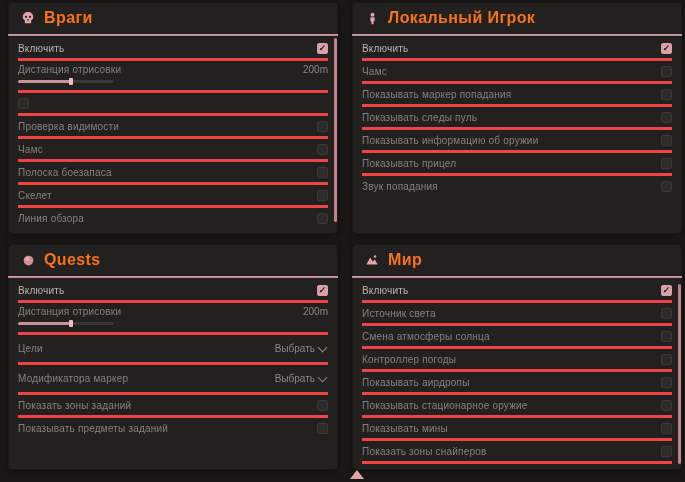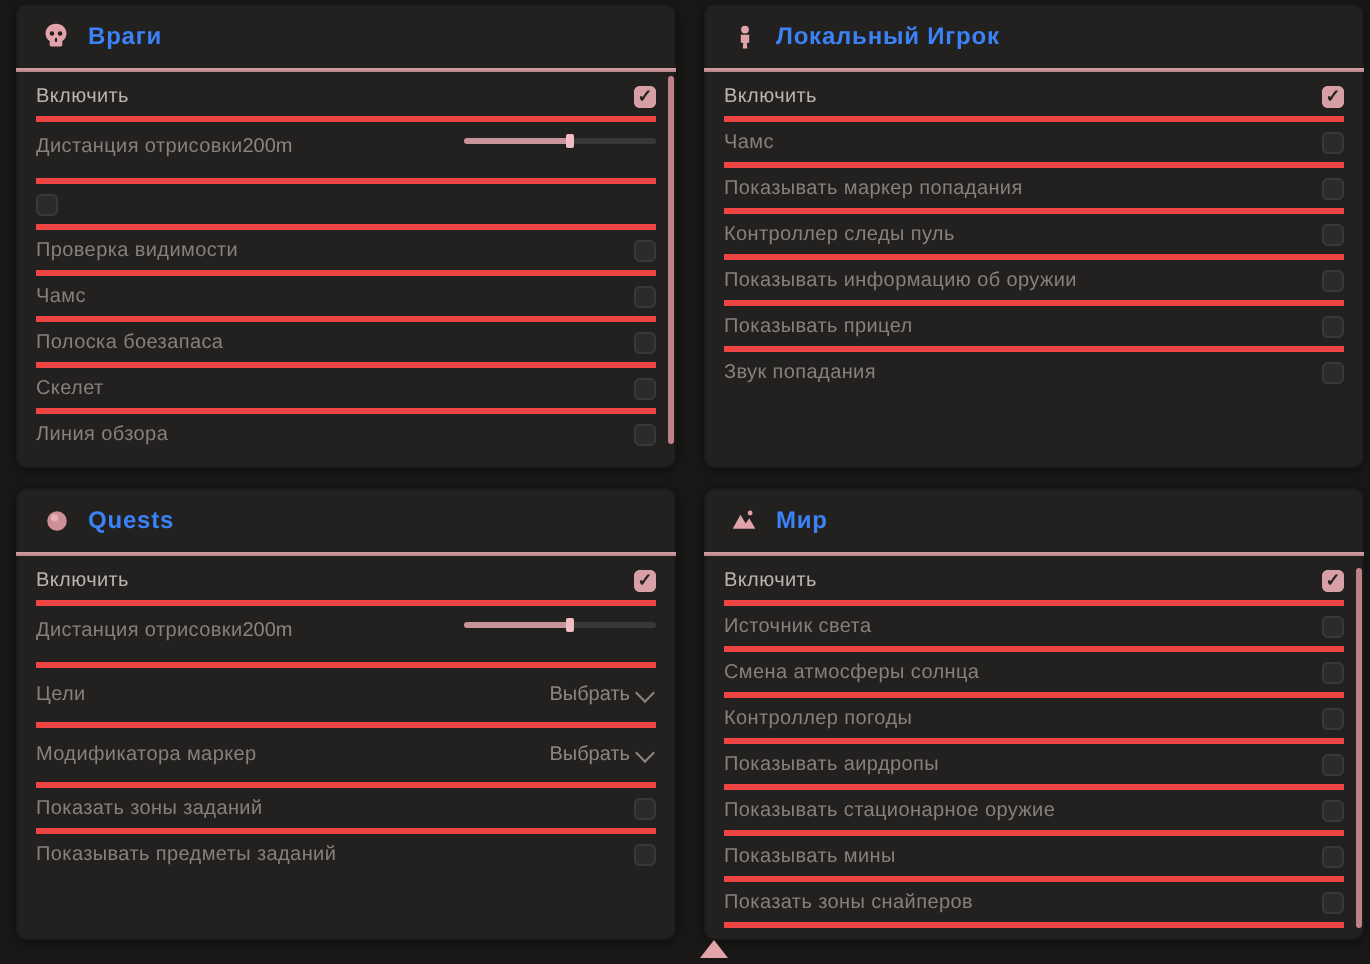--- a/index.html
+++ b/index.html
@@ -11,41 +11,41 @@
   .panel{
     position:absolute;width:330px;background:#232120;border-radius:5px;
     box-shadow:0 1px 5px rgba(0,0,0,.55), inset 0 0 0 1px #1b1a19;
     overflow:hidden;
   }
   #panel-enemies{left:8px;top:2px;height:232px;}
   #panel-local{left:352px;top:2px;height:232px;}
   #panel-quests{left:8px;top:244px;height:226px;}
   #panel-world{left:352px;top:244px;height:226px;}
   .ph{height:32px;display:flex;align-items:center;gap:9px;padding:0 13px;}
-  .ph-title{font-size:12px;font-weight:bold;color:#3b82f6;letter-spacing:.4px;}
+  .ph-title{font-size:16px;font-weight:bold;color:#f97316;letter-spacing:.4px;}
   .hicon{width:14px;height:14px;display:flex;align-items:center;justify-content:center;}
   .hicon svg{display:block;}
   .pdivider{height:2px;background:linear-gradient(#d5a0a6,#b8828a);}
   .content{position:relative;padding:2px 10px 0 10px;}
   .row{
     min-height:18px;display:flex;align-items:center;justify-content:space-between;
     border-bottom:3px solid #ef4444;padding:1px 0;
   }
   .row:last-child{border-bottom:none;}
   .label{font-size:10px;color:#85817f;letter-spacing:.2px;white-space:nowrap;}
   .row.em .label{color:#bab5b3;}
   .cb{
     width:11px;height:11px;border-radius:3px;background:#2d2b2a;
     box-shadow:inset 0 0 0 1px #3b3938;flex:0 0 auto;
     display:flex;align-items:center;justify-content:center;
   }
   .cb.on{background:#d89fa6;box-shadow:inset 0 0 0 1px #d89fa6;}
   .cb .check{font-size:9px;line-height:9px;font-weight:bold;color:#262423;display:none;}
   .cb.on .check{display:block;}
-  .slider-row{flex-direction:row;align-items:stretch;padding:3px 0 7px;}
+  .slider-row{flex-direction:column;align-items:stretch;padding:3px 0 7px;}
   .slider-top{display:flex;align-items:center;justify-content:space-between;}
   .value{font-size:10px;color:#8b8684;}
   .track{margin-top:5px;width:96px;height:3px;background:#3a3837;border-radius:2px;position:relative;}
   .fill{height:100%;background:#c9939a;border-radius:2px;}
   .handle{position:absolute;top:-2px;width:4px;height:7px;background:#f1bdc3;border-radius:1px;}
   .dd-row{min-height:25px;text-align:center;}
   .dd{display:flex;align-items:center;gap:4px;padding-right:2px;}
   .dd-value{font-size:10px;color:#8b8684;}
   .chev{
     width:6px;height:6px;border-right:1.5px solid #8b8684;border-bottom:1.5px solid #8b8684;
@@ -140,21 +140,21 @@
       </div>
       <div class="row">
         <span class="label">Чамс</span>
         <span class="cb"></span>
       </div>
       <div class="row">
         <span class="label">Показывать маркер попадания</span>
         <span class="cb"></span>
       </div>
       <div class="row">
-        <span class="label">Контроллер следы пуль</span>
+        <span class="label">Показывать следы пуль</span>
         <span class="cb"></span>
       </div>
       <div class="row">
         <span class="label">Показывать информацию об оружии</span>
         <span class="cb"></span>
       </div>
       <div class="row">
         <span class="label">Показывать прицел</span>
         <span class="cb"></span>
       </div>

